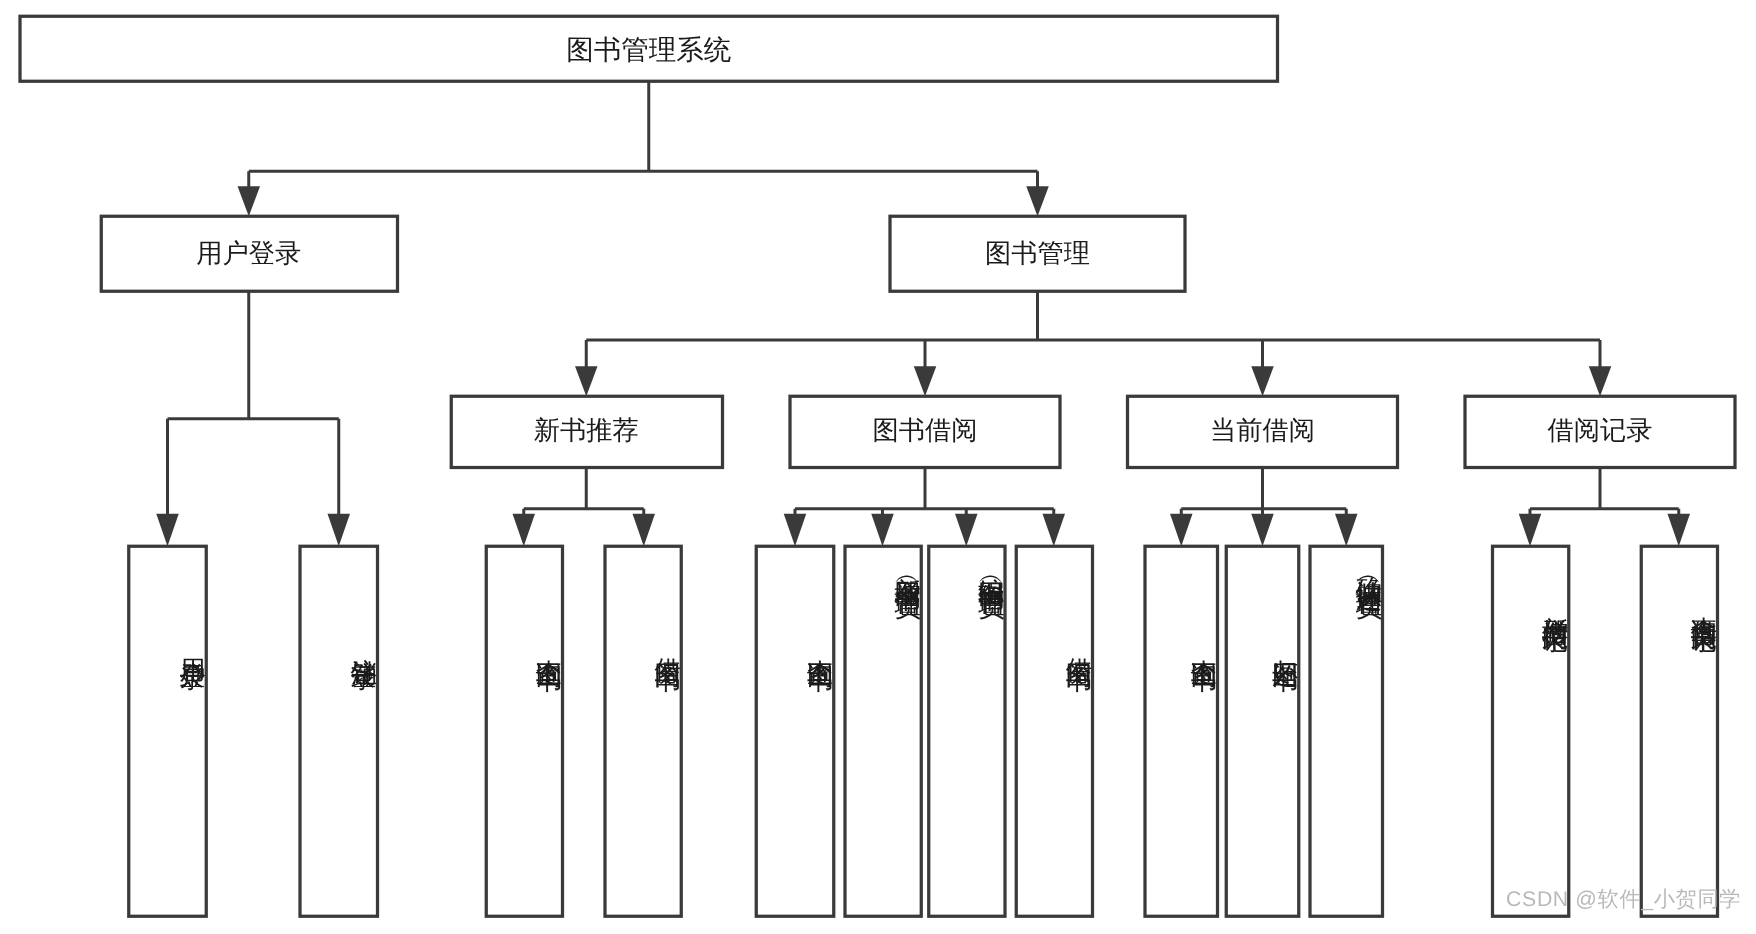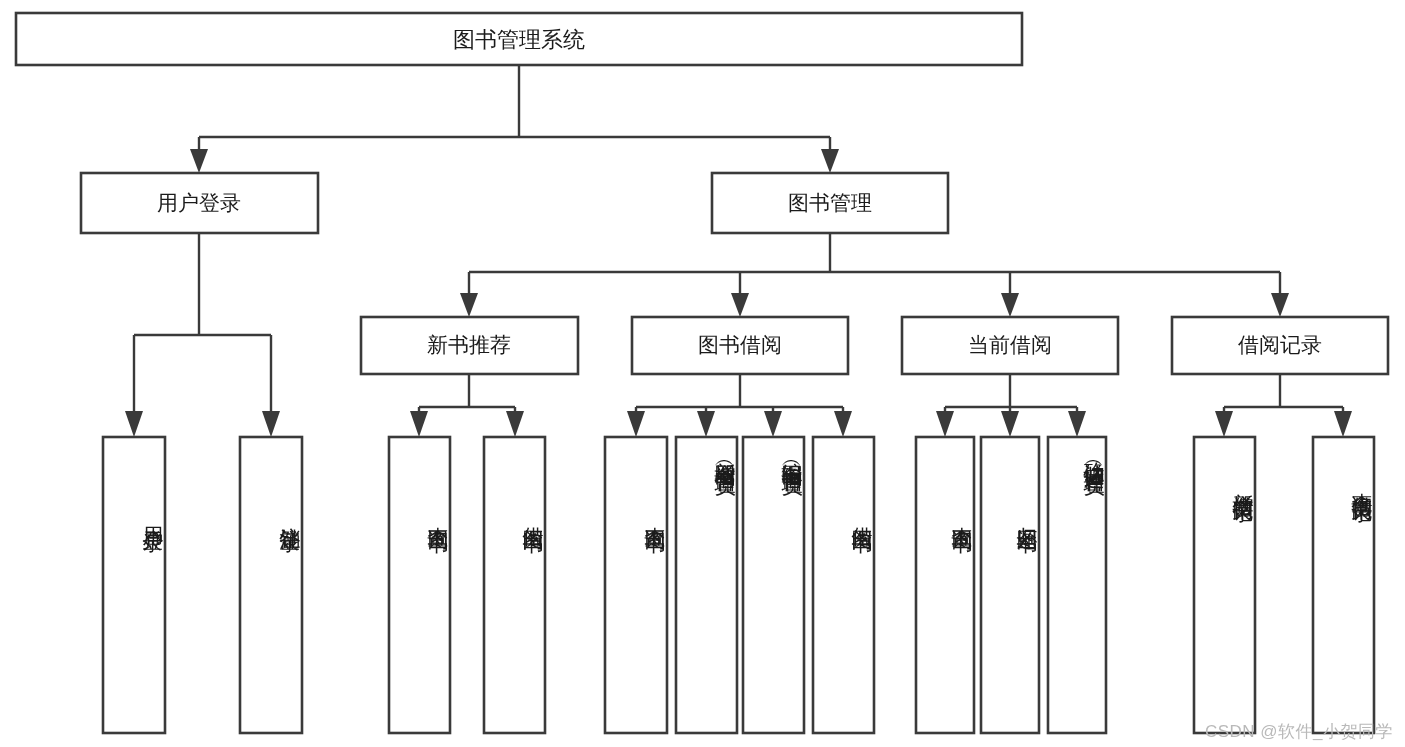--- a/index.html
+++ b/index.html
@@ -62,21 +62,21 @@
     line-height: 1.12;
     color: #1b1b1b;
     letter-spacing: 2px;
     white-space: nowrap;
     text-align: start;
     pointer-events: none;
   }
   .watermark {
     position: absolute;
     right: 12px;
-    bottom: 4px;
+    bottom: 16px;
     font-family: "Liberation Sans", "DejaVu Sans", sans-serif;
     font-size: 17px;
     color: #b9b9b9;
     letter-spacing: 0.5px;
     white-space: nowrap;
   }
 </style>
 </head>
 <body>
 

